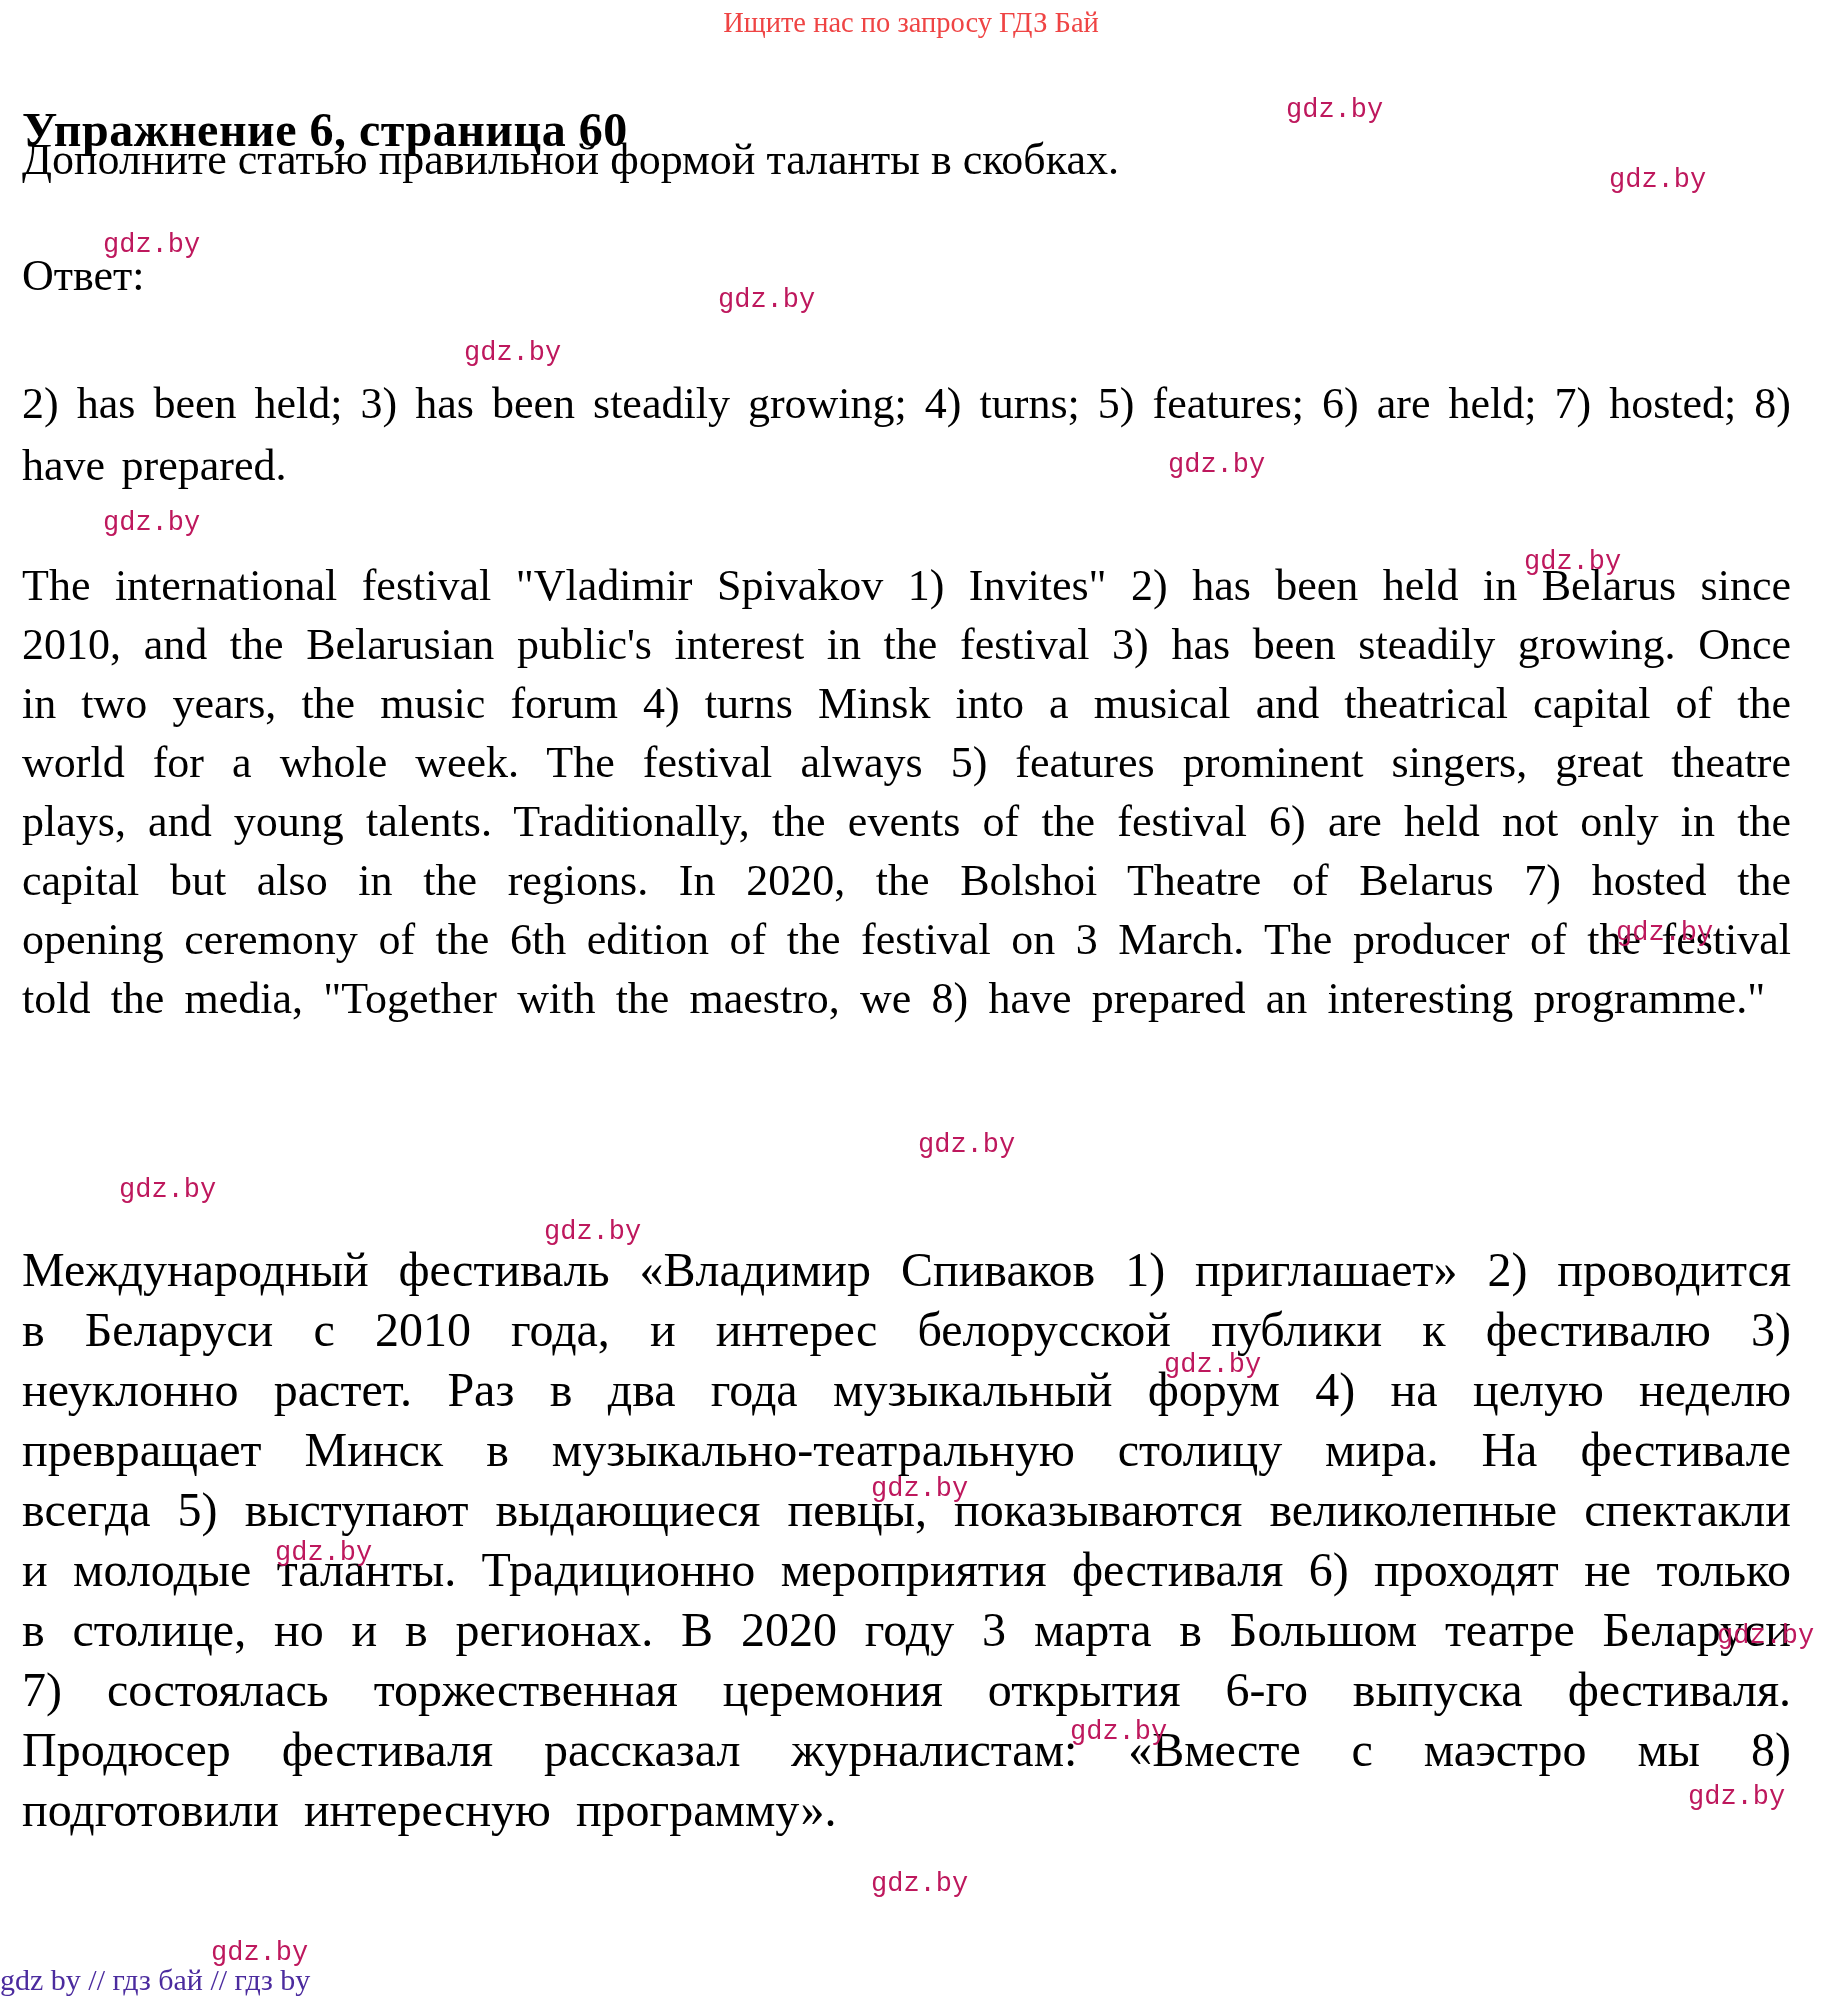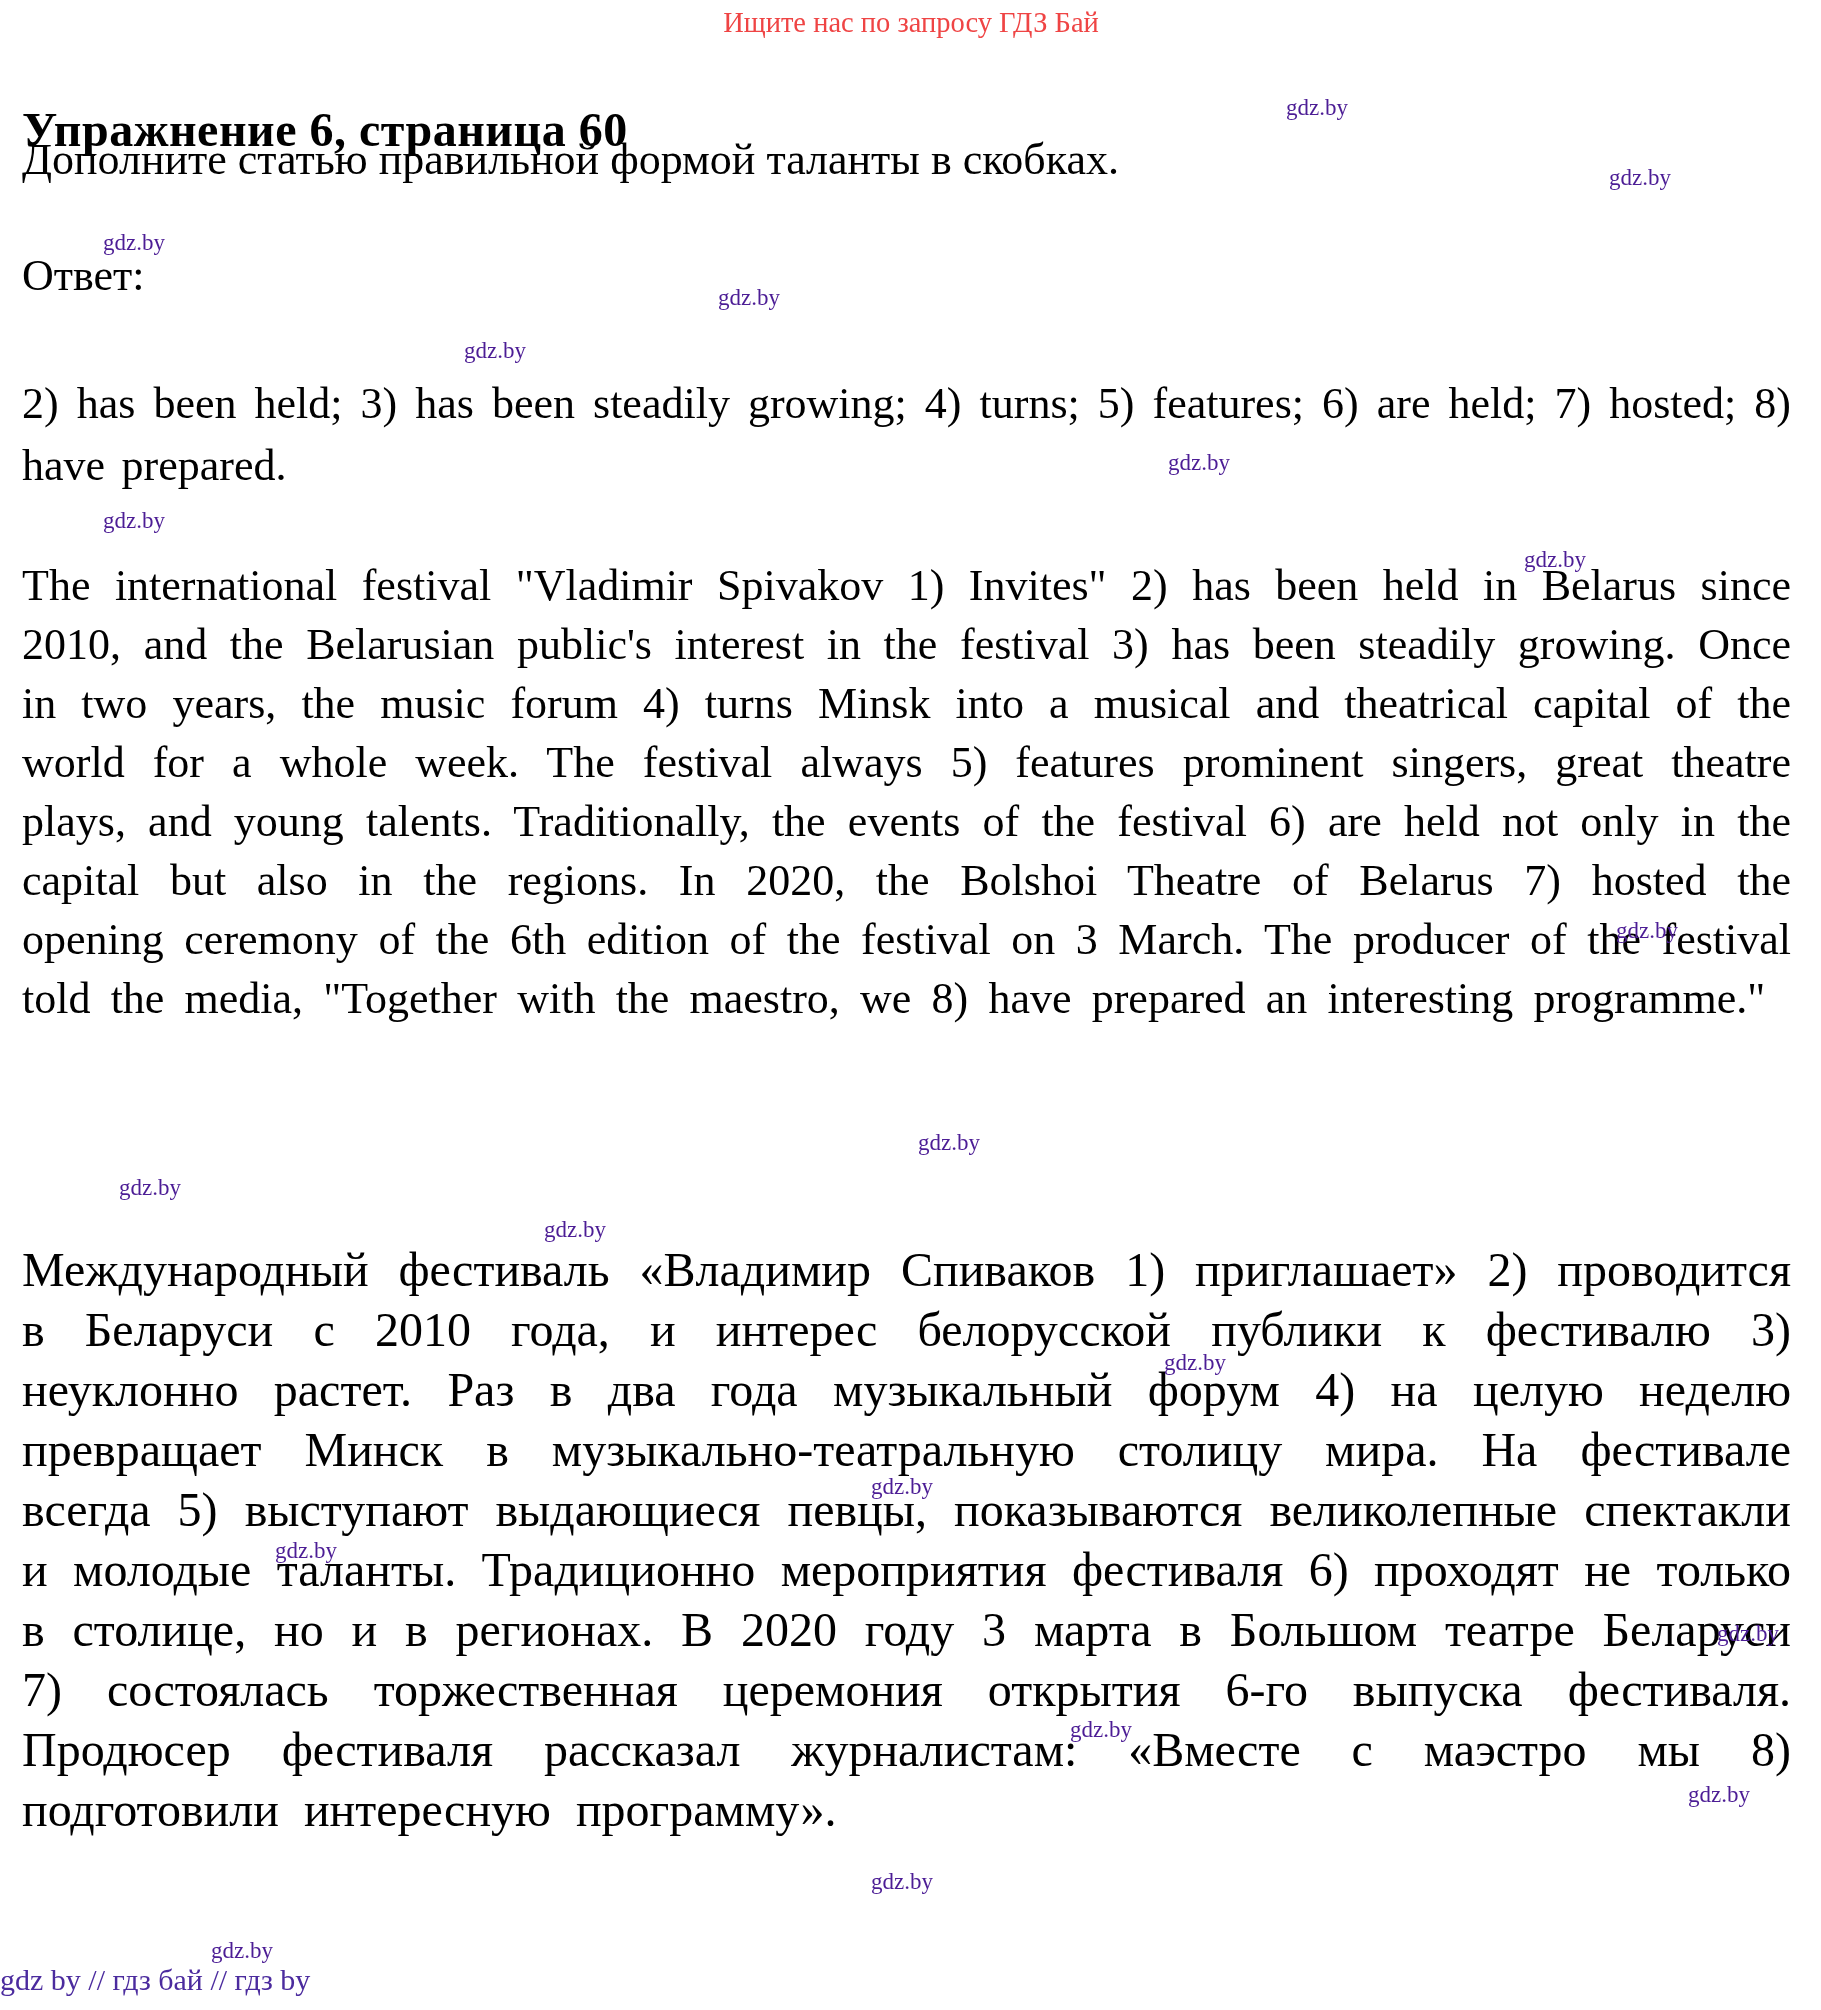--- a/index.html
+++ b/index.html
@@ -54,23 +54,23 @@
     word-spacing:13px;
   }
   .footer{
     left:0;bottom:13px;width:100%;
     text-align:left;
     font-size:30px;
     color:#4b2b9e;
   }
   .wm{
     position:absolute;
-    font-size:23px;
-    color:#4c1d95;
-    font-family:Liberation Serif, serif;
+    font-size:27px;
+    color:#be185d;
+    font-family:Liberation Mono, monospace;
     white-space:nowrap;
   }
   .seg-b{font-weight:normal;}
 </style>
 </head>
 <body>
 
 <div class="abs top-note">Ищите нас по запросу ГДЗ Бай</div>
 
 <h1 class="abs title">Упражнение 6, страница 60</h1>

